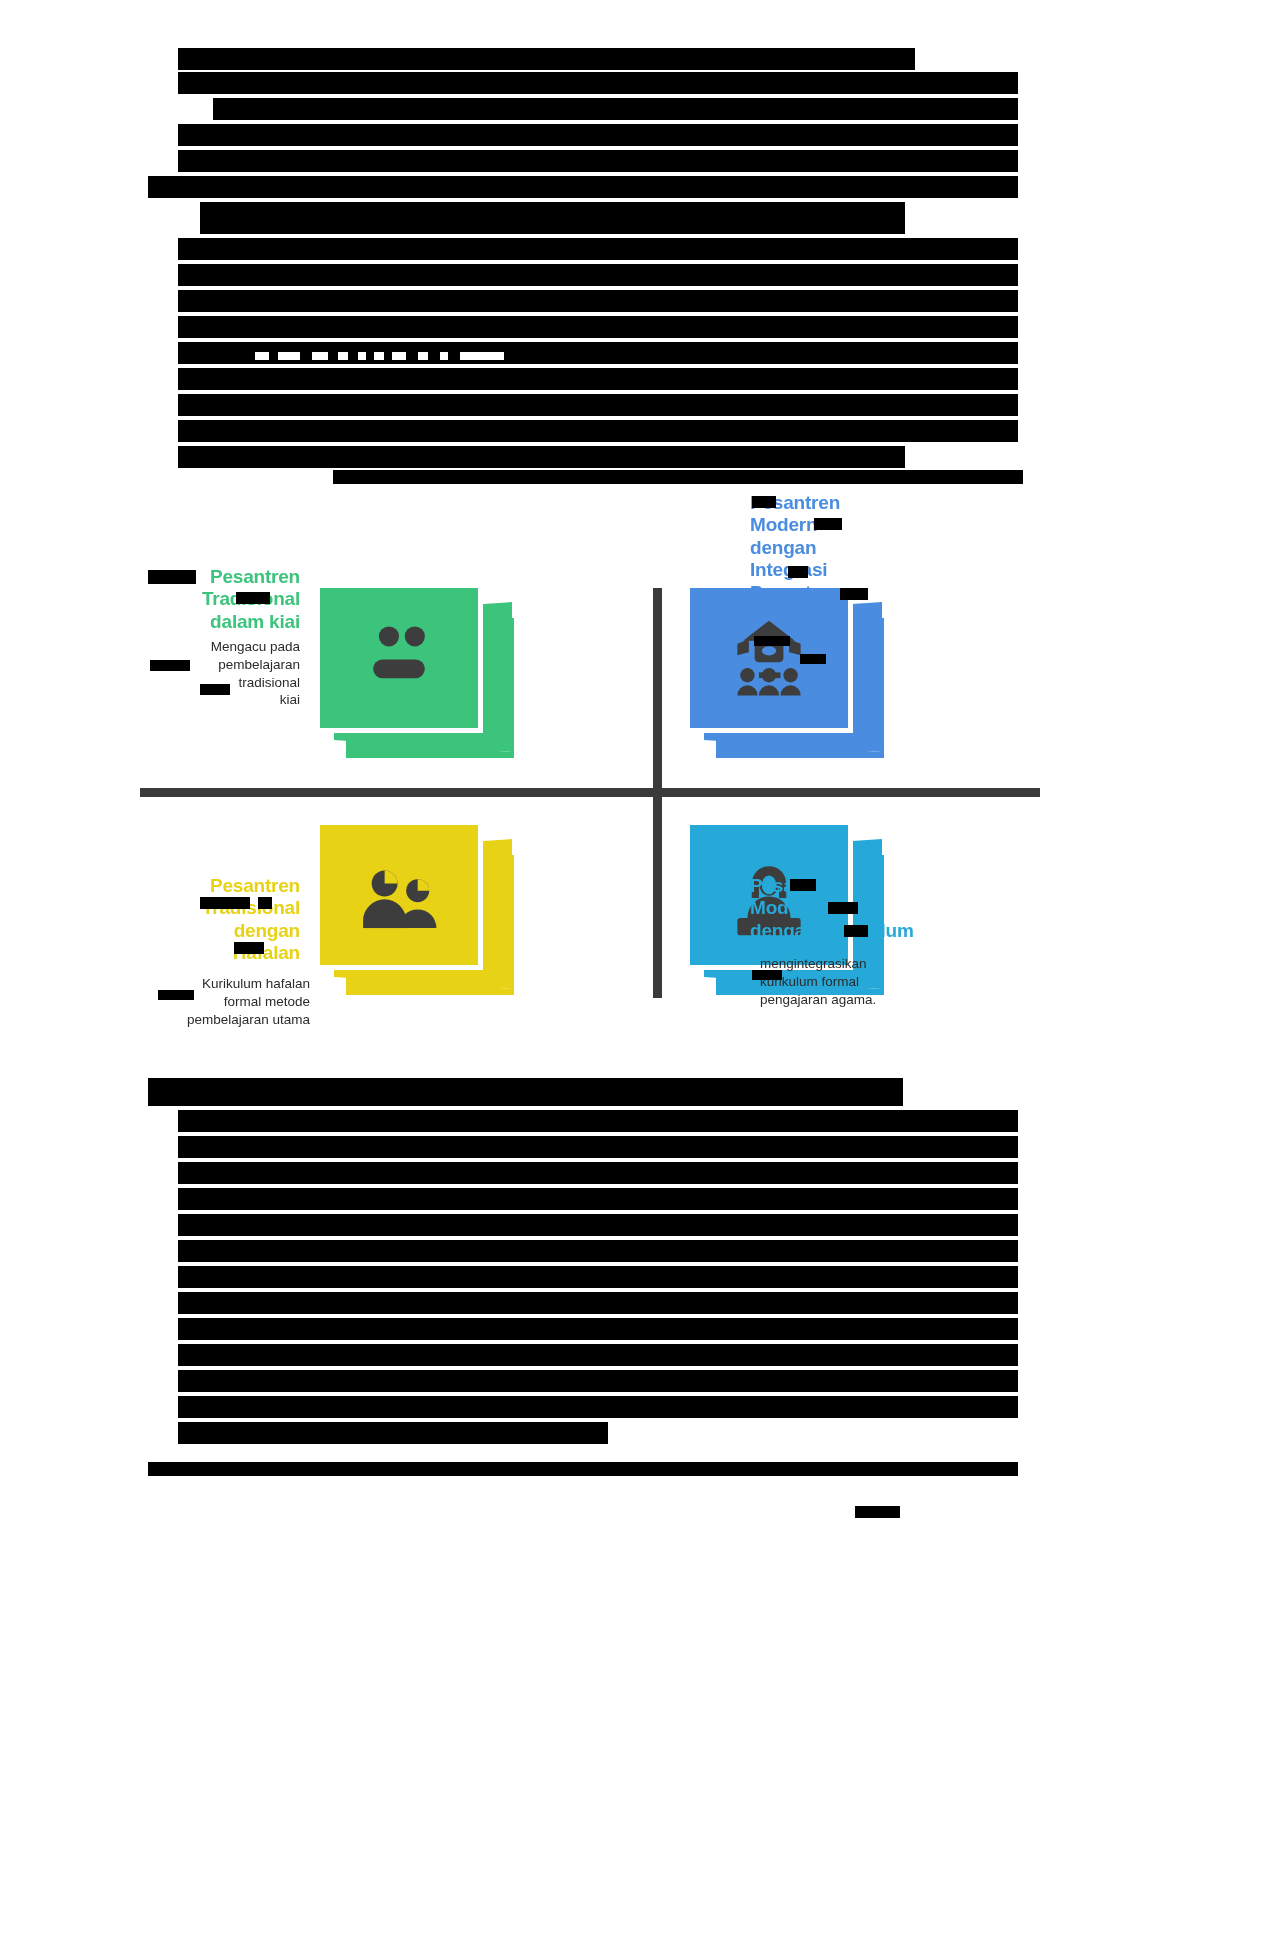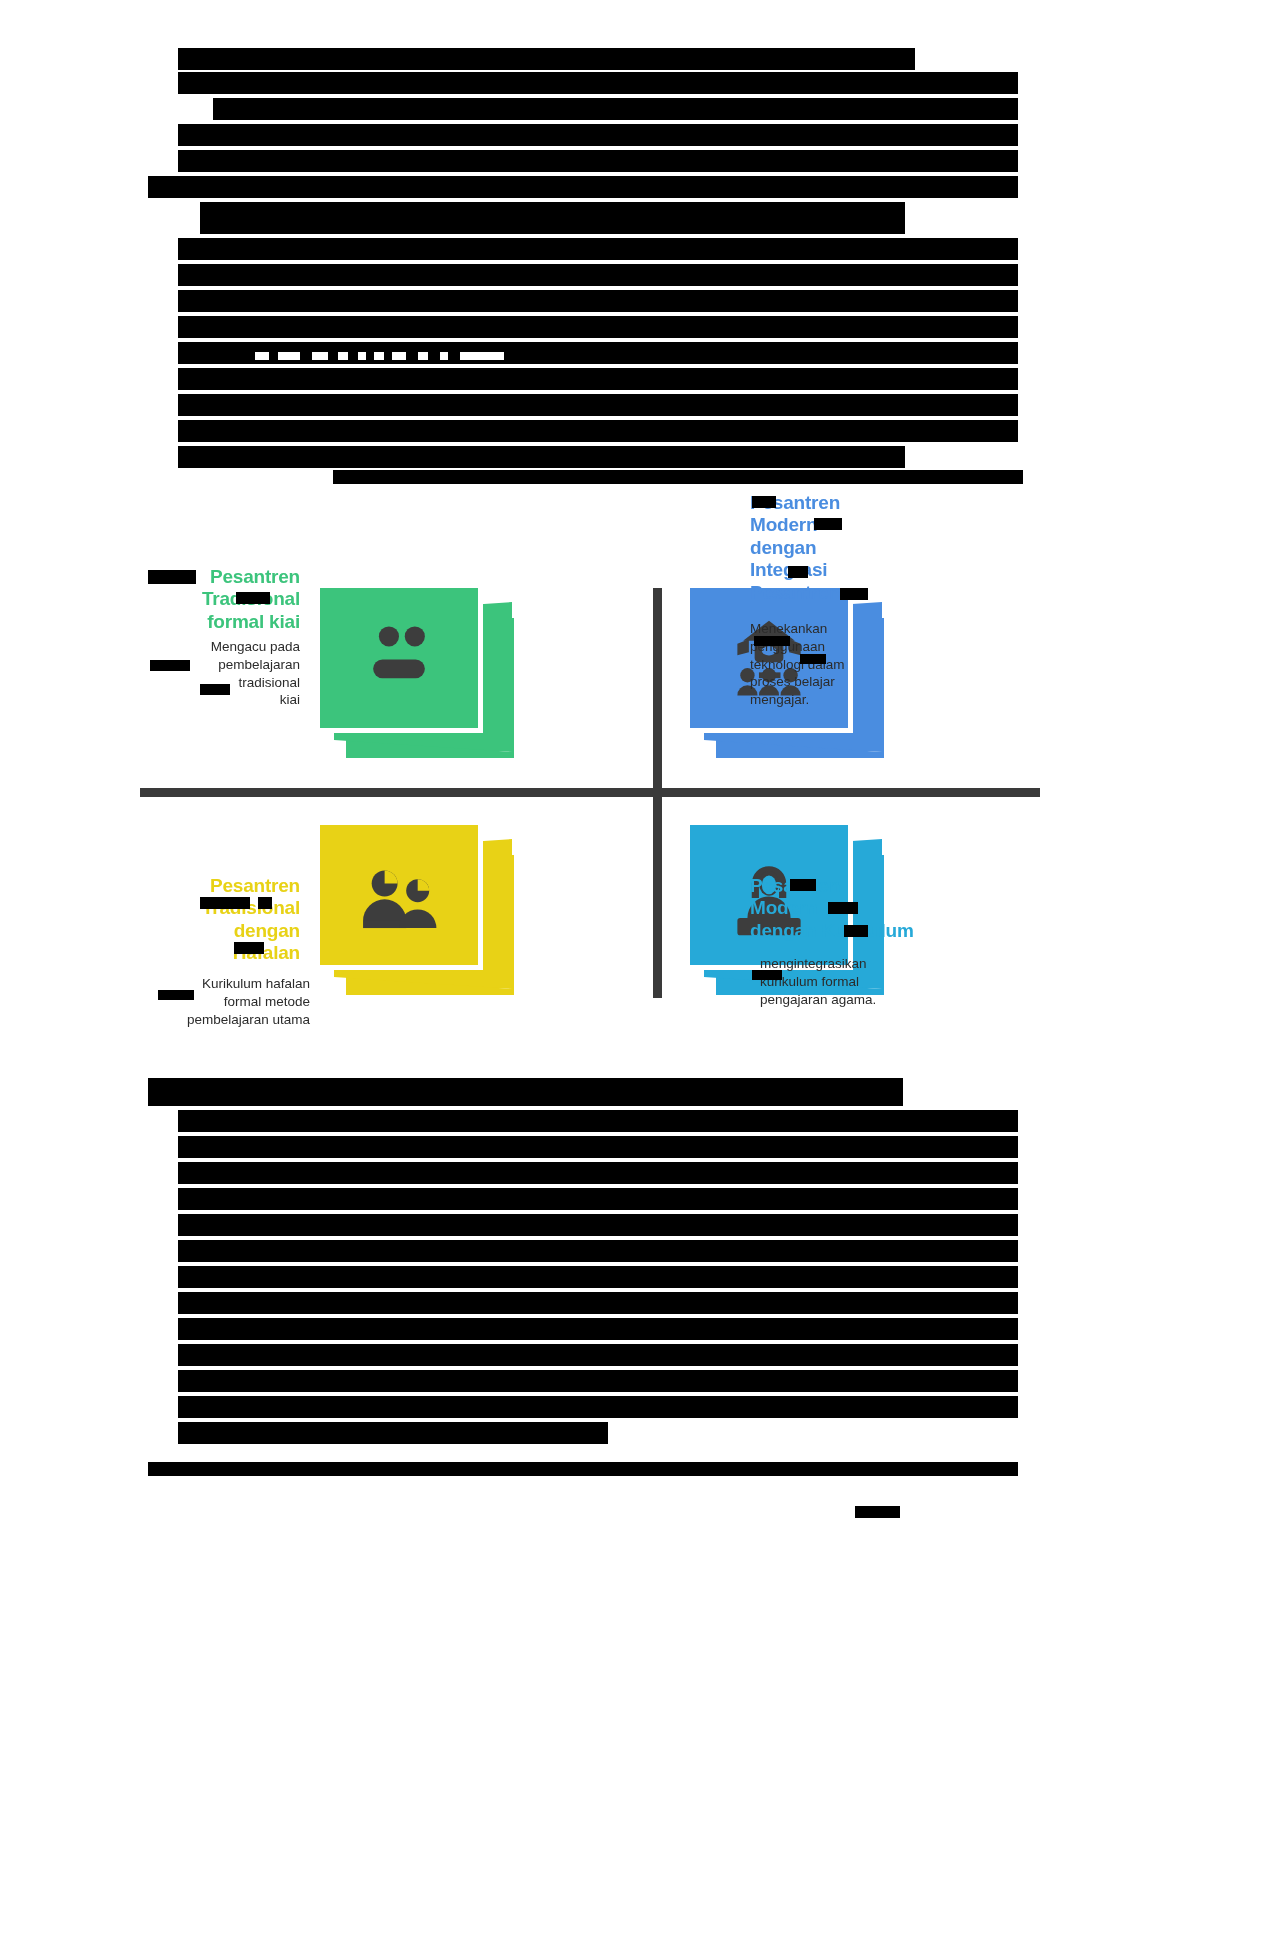--- a/index.html
+++ b/index.html
@@ -106,21 +106,21 @@
             <circle cx="43" cy="17" r="7" fill="#3d3d3d"></circle>
             <rect x="14" y="33" width="36" height="13" rx="6.5" fill="#3d3d3d"></rect>
           </svg>
         </span>
       </div>
     </div>
 
     <div class="label right" style="left:-5px;top:96px;width:165px;color:#3cc47c;">
       <div>Pesantren</div>
       <div>Tradisional</div>
-      <div>formal kiai</div>
+      <div>dalam kiai</div>
     </div>
     <div class="desc right" style="left:-5px;top:168px;width:165px;">
       <div>Mengacu pada</div>
       <div>pembelajaran</div>
       <div>tradisional</div>
       <div>kiai</div>
     </div>
 
     <div class="smudge" style="left:8px;top:100px;width:48px;height:14px;"></div>
     <div class="smudge" style="left:96px;top:122px;width:34px;height:12px;"></div>
@@ -150,27 +150,20 @@
         </span>
       </div>
     </div>
 
     <div class="label" style="left:610px;top:22px;width:180px;color:#4a8de0;">
       <div>Pesantren</div>
       <div>Modern</div>
       <div>dengan</div>
       <div>Integrasi</div>
       <div>Pesantren</div>
-    </div>
-    <div class="desc" style="left:610px;top:150px;width:180px;">
-      <div>Menekankan</div>
-      <div>penggunaan</div>
-      <div>teknologi dalam</div>
-      <div>proses belajar</div>
-      <div>mengajar.</div>
     </div>
 
     <div class="smudge" style="left:612px;top:26px;width:24px;height:12px;"></div>
     <div class="smudge" style="left:674px;top:48px;width:28px;height:12px;"></div>
     <div class="smudge" style="left:648px;top:96px;width:20px;height:12px;"></div>
     <div class="smudge" style="left:700px;top:118px;width:28px;height:12px;"></div>
     <div class="smudge" style="left:614px;top:166px;width:36px;height:10px;"></div>
     <div class="smudge" style="left:660px;top:184px;width:26px;height:10px;"></div>
 
     <div class="card-stack" style="left:180px;top:355px;">

